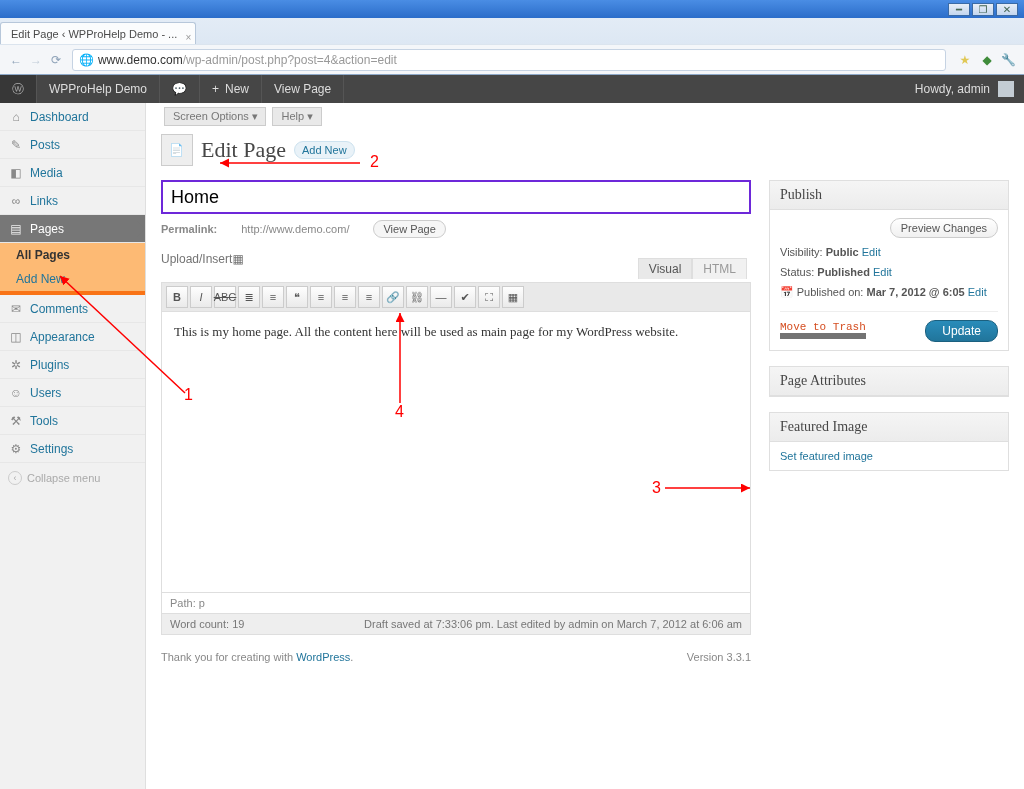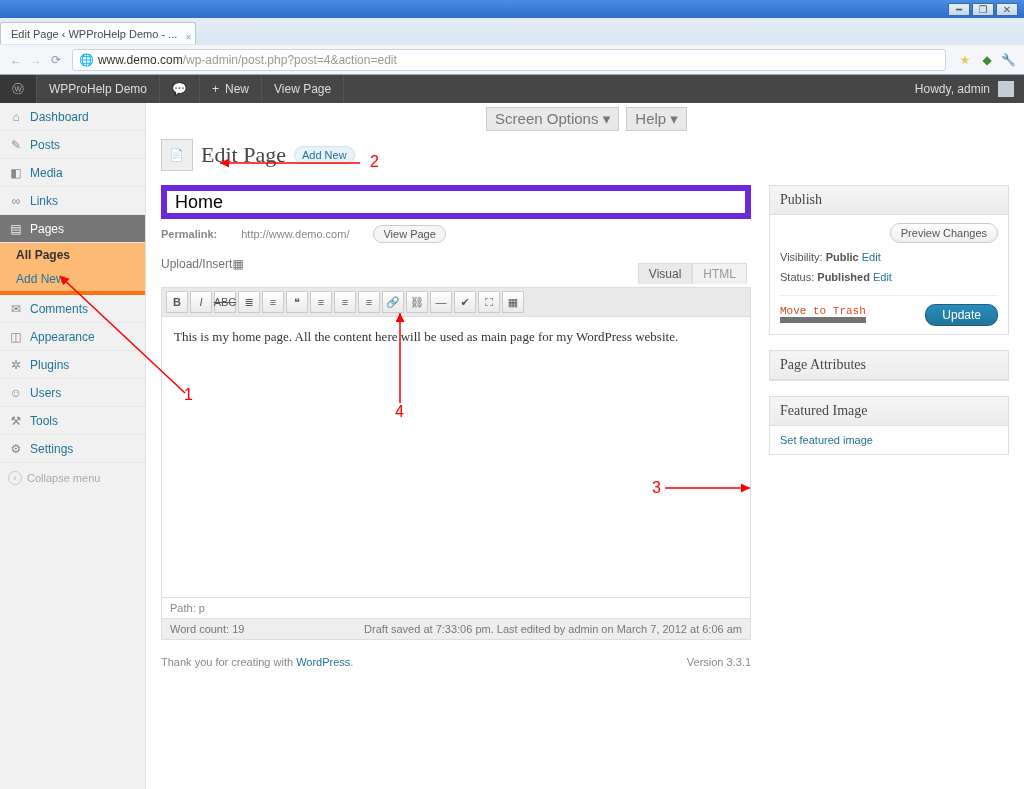--- a/index.html
+++ b/index.html
@@ -39,32 +39,32 @@
   .menu-item.current { background:#777; color:#fff; position:relative;}
   .menu-item.current .ico{ color:#eee;}
   .menu-item.current::after { content:""; position:absolute; right:-8px; top:50%; margin-top:-8px; border:8px solid transparent; border-left-color:#777;}
   .submenu { background:#fdba74; border-bottom:4px solid #f97316;}
   .submenu a { display:block; padding:5px 8px 5px 16px; color:#21759b; text-decoration:none; font-size:12px; cursor:pointer;}
   .submenu a.cur { color:#333; font-weight:bold;}
   .collapse { padding:8px; color:#aaa; font-size:11px; display:flex; align-items:center; gap:5px; cursor:pointer;}
   .collapse .circ { width:14px; height:14px; border:1px solid #ccc; border-radius:50%; display:flex; align-items:center; justify-content:center; font-size:9px;}
 
   .content { flex:1; padding: 0 15px 15px 15px; overflow:hidden;}
-  .topactions { text-align:center; padding:4px 0; font-size:15px;}
+  .topactions { text-align:left; padding:4px 0; font-size:11px;}
   .topactions .btn-so { display:inline-block; background:#e9e9e9; border:1px solid #ccc; padding:2px 8px; color:#777; cursor:pointer; margin-left:3px;}
   .heading { display:flex; align-items:center; gap:8px; margin: 4px 0 14px 0;}
   .heading .pageico { width:32px; height:32px; background:#eee; border:1px solid #ccc; display:flex; align-items:center; justify-content:center;}
   .heading h2 { font-size:22px; font-weight:normal; color:#464646; font-family:Georgia, serif;}
   .heading .addnew { font-size:11px; background:#e9f2f8; border:1px solid #cde2ef; color:#21759b; padding:2px 7px; border-radius:10px; cursor:pointer;}
 
   .cols { display:flex; gap:18px;}
   .maincol { flex:1;}
   .sidecol { width:240px;}
 
-  .title-input { width:100%; height:34px; border:6px solid #6d28d9; font-size:18px; padding:0 8px; background:#fff;}
+  .title-input { width:100%; height:34px; border:2px solid #6d28d9; font-size:18px; padding:0 8px; background:#fff;}
   .permalink { font-size:11px; color:#888; margin: 6px 0 14px 0; display:flex; align-items:center; gap:24px;}
   .permalink .vp { border:1px solid #ccc; border-radius:10px; background:#f6f6f6; padding:2px 9px; color:#555; cursor:pointer; font-size:11px;}
 
   .uploadrow { font-size:12px; color:#737373; margin-bottom:16px; display:flex; align-items:center; }
   .editor { border:1px solid #dedede; background:#fff; position:relative;}
   .ed-tabs { position:absolute; right:4px; top:-24px; display:flex;}
   .ed-tab { border:1px solid #dedede; border-bottom:none; padding:3px 10px; font-size:12px; background:#f1f1f1; color:#999; cursor:pointer;}
   .ed-tab.active { background:#e9e9e9; color:#555;}
   .toolbar { background:#e9e9e9; border-bottom:1px solid #dedede; padding:3px 4px; display:flex; gap:2px;}
   .tbtn { width:22px; height:22px; border:1px solid #ccc; background:linear-gradient(#fefefe,#eaeaea); display:flex; align-items:center; justify-content:center; font-size:11px; color:#555; cursor:pointer;}
@@ -267,20 +267,21 @@
       </div>
 
       <div class="sidecol">
         <div class="postbox">
           <h3>Publish</h3>
           <div class="inside">
             <a class="btn-prev">Preview Changes</a>
             <div style="clear:both;"></div>
             <div class="pubrow"><span>Visibility:</span> <b>Public</b> <a>Edit</a></div>
             <div class="pubrow"><span>Status:</span> <b>Published</b> <a>Edit</a></div>
+            <div class="pubrow"><span>📅</span> <span>Published on:</span> <b>Mar 7, 2012 @ 6:05</b> <a>Edit</a></div>
             <div class="pubactions">
               <a class="trash">Move to Trash</a>
               <a class="btn-update">Update</a>
             </div>
           </div>
         </div>
 
         <div class="postbox">
           <h3>Page Attributes</h3>
         </div>

